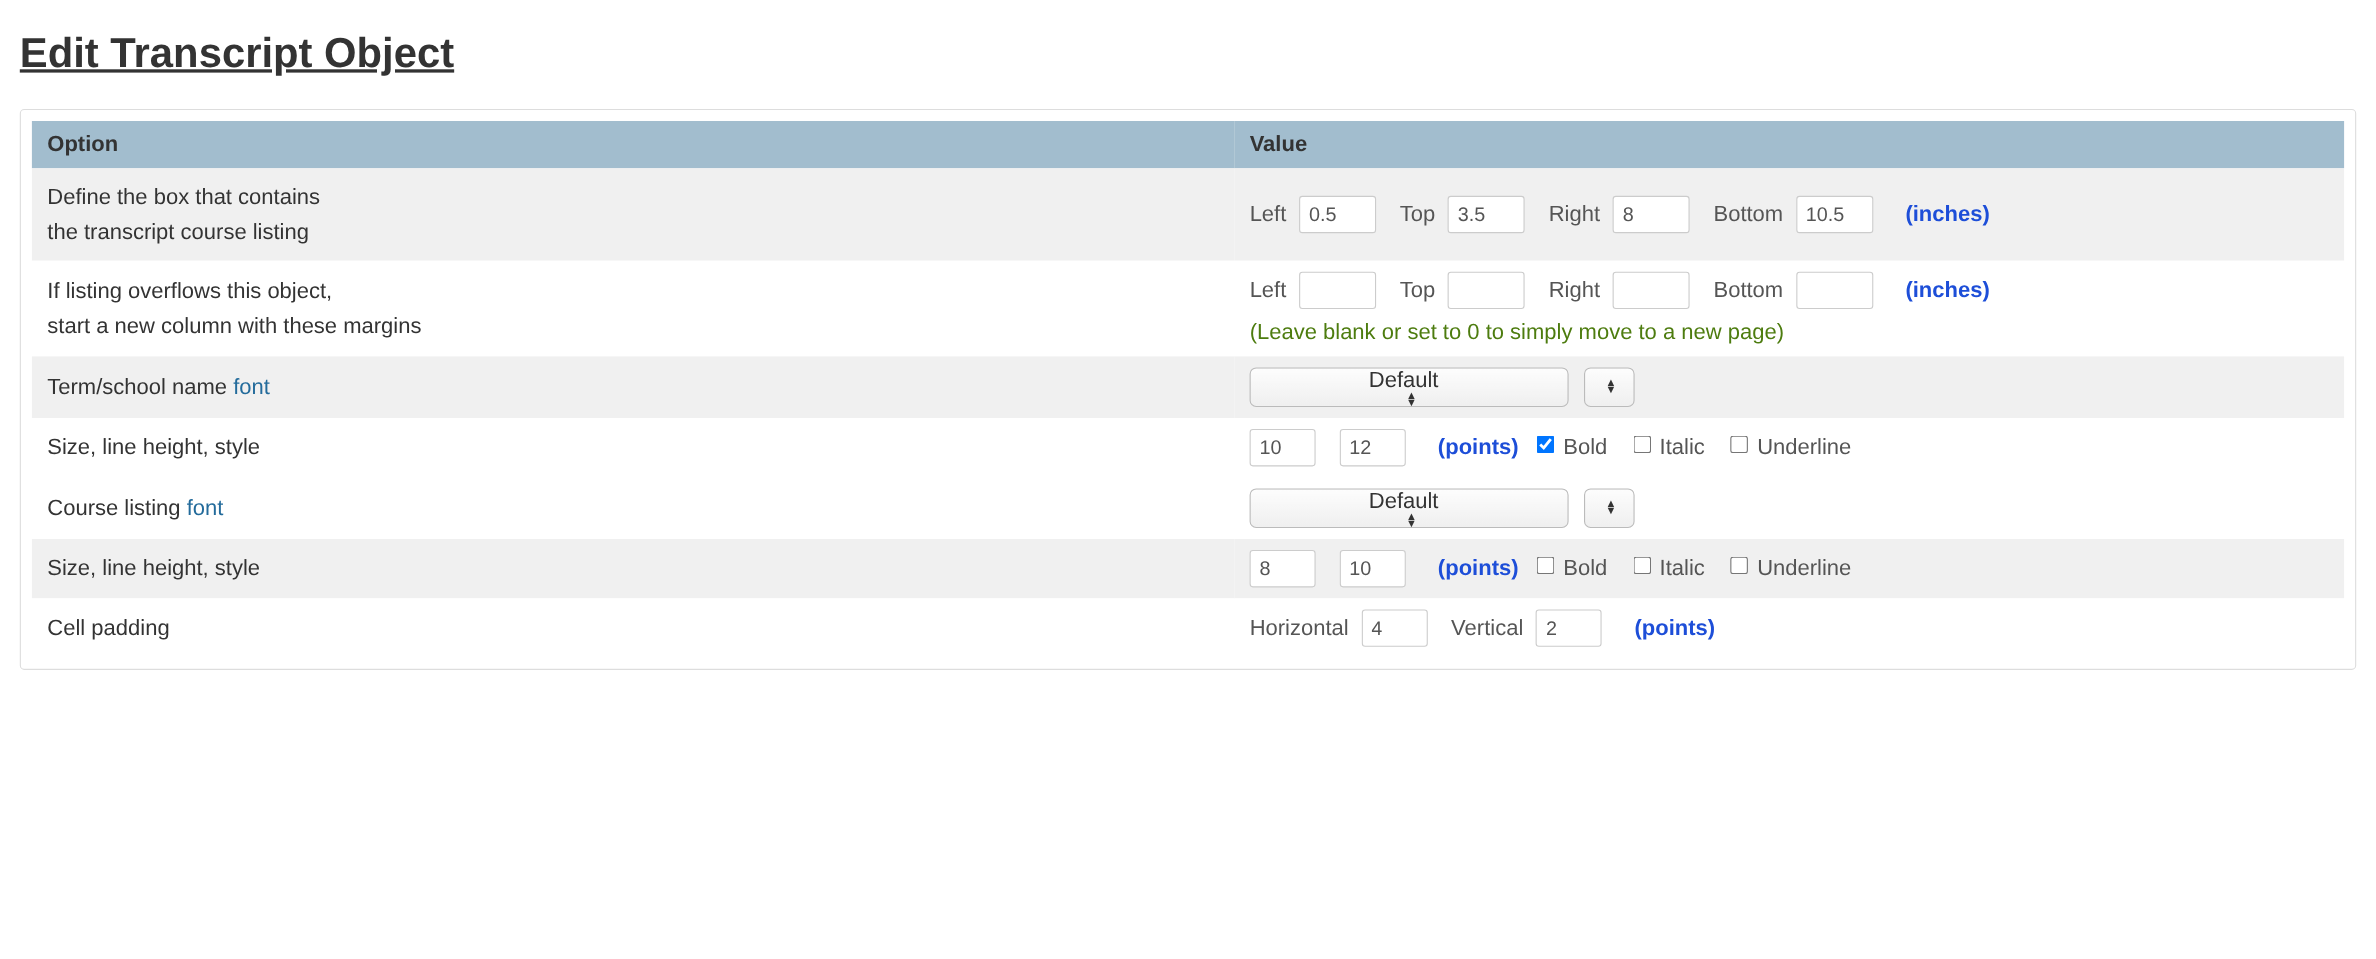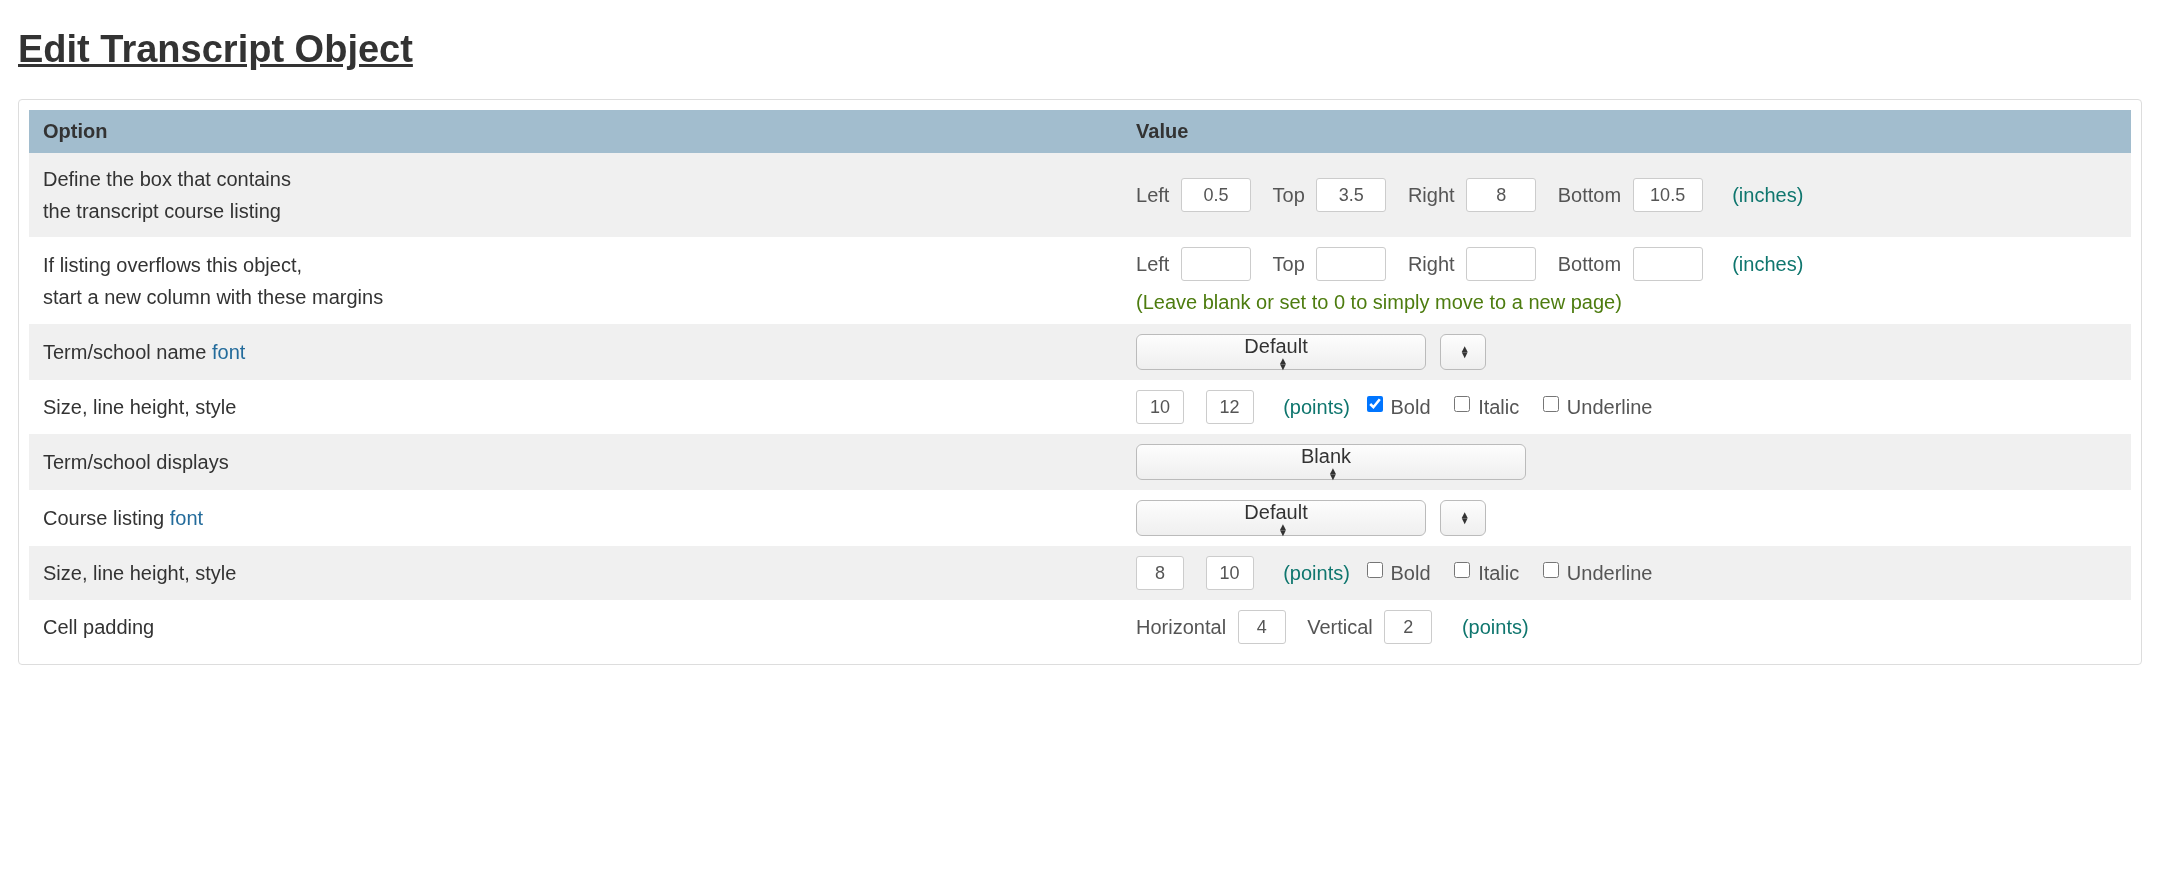--- a/index.html
+++ b/index.html
@@ -43,37 +43,36 @@
     vertical-align: middle;
     font-size: 20px;
     color: #333;
   }
   table.opts tbody tr.odd td { background: #f0f0f0; }
   table.opts tbody tr.even td { background: #ffffff; }
   .optlabel { font-weight: 400; color: #333; line-height: 1.6; margin-top: 20px; }
   .vcell { font-weight: 400; color: #555; }
   .vcell > * { vertical-align: middle; }
   .lbl { margin-right: 6px; color: #555; }
-  .unit { margin-left: 8px; color: #0f766e; }
+  .unit { margin-left: 8px; color: #1d4ed8; font-weight: bold; }
   .hint { display: block; margin-top: 10px; color: #4d7c0f; font-size: 20px; }
   a.link { color: #236b9b; text-decoration: none; cursor: pointer; }
 
   input.num {
     width: 70px;
     height: 34px;
     padding: 4px 8px;
     font-size: 18px;
     border: 1px solid #ccc;
     border-radius: 3px;
     margin-right: 16px;
     color: #555;
     background: #fff;
-    text-align: center;
-  }
-  input.num.sm { width: 48px; }
+  }
+  input.num.sm { width: 60px; }
 
   .select {
     display: inline-flex;
     align-items: center;
     justify-content: space-between;
     height: 36px;
     padding: 0 10px 0 14px;
     border: 1px solid #bbb;
     border-radius: 6px;
     background: linear-gradient(#fdfdfd, #efefef);
@@ -195,32 +194,20 @@
               <input type="checkbox" style="">
               <span>Italic</span>
             </label>
             <label class="ck">
               <input type="checkbox" style="">
               <span>Underline</span>
             </label>
           </td>
         </tr>
 
-        <tr class="odd">
-          <td class="optlabel">Term/school displays</td>
-          <td class="vcell">
-            <span class="select xwide">
-              <span class="sval">Blank</span>
-              <span class="arrows">
-                  <span>▲</span>
-                  <span>▼</span>
-                </span>
-            </span>
-          </td>
-        </tr>
 
         <tr class="even">
           <td class="optlabel">
             <span>Course listing </span><a class="link">font</a>
           </td>
           <td class="vcell">
             <span class="select wide">
               <span class="sval">Default</span>
               <span class="arrows">
                   <span>▲</span>

